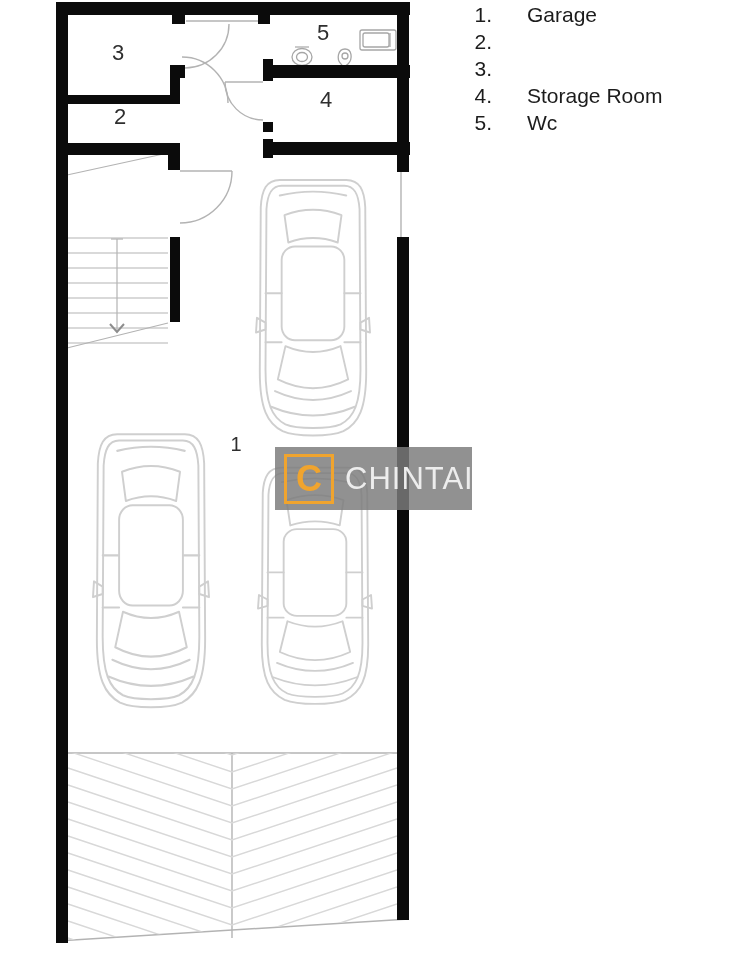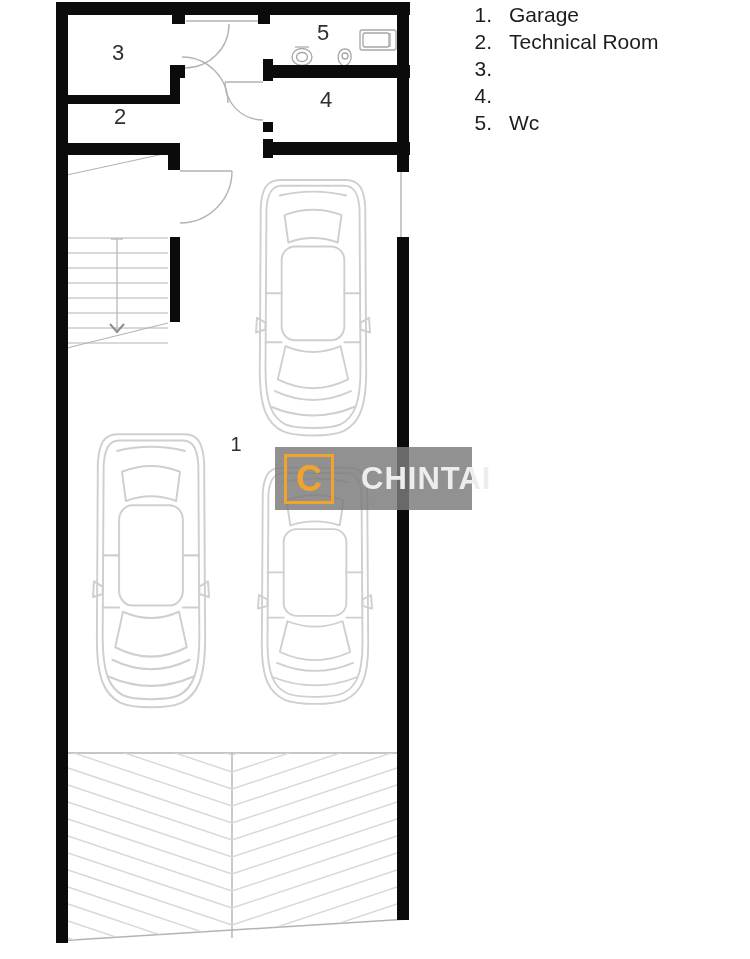--- a/index.html
+++ b/index.html
@@ -3,28 +3,28 @@
 <meta charset="utf-8">
 <style>
   html,body{margin:0;padding:0;background:#ffffff;}
   .canvas{position:relative;width:750px;height:959px;background:#ffffff;overflow:hidden;
           font-family:"Liberation Sans", sans-serif;}
   .plan-svg{position:absolute;left:0;top:0;}
   
   .legend{position:absolute;left:470px;top:1px;}
   .legend-row{display:flex;line-height:27px;font-size:21px;color:#1c1c1c;}
   .legend-num{width:22px;text-align:right;margin-right:17px;}
-  .legend-label{white-space:nowrap;}
+  .legend-label{white-space:nowrap;margin-left:18px;}
   
   .watermark{position:absolute;left:275px;top:447px;width:197px;height:63px;
              display:flex;align-items:center;}
   .wm-square{width:44px;height:44px;border:3px solid;margin-left:9px;flex:0 0 auto;
              display:flex;align-items:center;justify-content:center;
              font-weight:bold;font-size:36px;line-height:1;}
-  .wm-text{font-weight:bold;font-size:31px;letter-spacing:1px;margin-left:27px;}
+  .wm-text{font-weight:normal;font-size:31px;letter-spacing:1px;margin-left:11px;}
   svg text{font-family:"Liberation Sans", sans-serif;}
 </style>
 </head>
 <body>
 
 <div class="canvas">
 
   <svg id="plan-svg" class="plan-svg" width="750" height="959" viewBox="0 0 750 959">
     <defs>
       <clipPath id="ramp-clip">
@@ -133,27 +133,27 @@
   </svg>
 
   <div class="legend">
     <div id="legend-list">
         <div class="legend-row">
           <span class="legend-num">1.</span>
           <span class="legend-label">Garage</span>
         </div>
         <div class="legend-row">
           <span class="legend-num">2.</span>
-          <span class="legend-label">Technical Room</span>
         </div>
         <div class="legend-row">
           <span class="legend-num">3.</span>
         </div>
         <div class="legend-row">
           <span class="legend-num">4.</span>
+          <span class="legend-label">Storage Room</span>
         </div>
         <div class="legend-row">
           <span class="legend-num">5.</span>
           <span class="legend-label">Wc</span>
         </div>
       </div>
   </div>
 
   <div class="watermark" id="watermark" style="background: rgba(124, 124, 124, 0.84);">
     <div class="wm-square" id="wm-square" style="border-color: rgb(240, 164, 46); color: rgb(240, 164, 46);">

